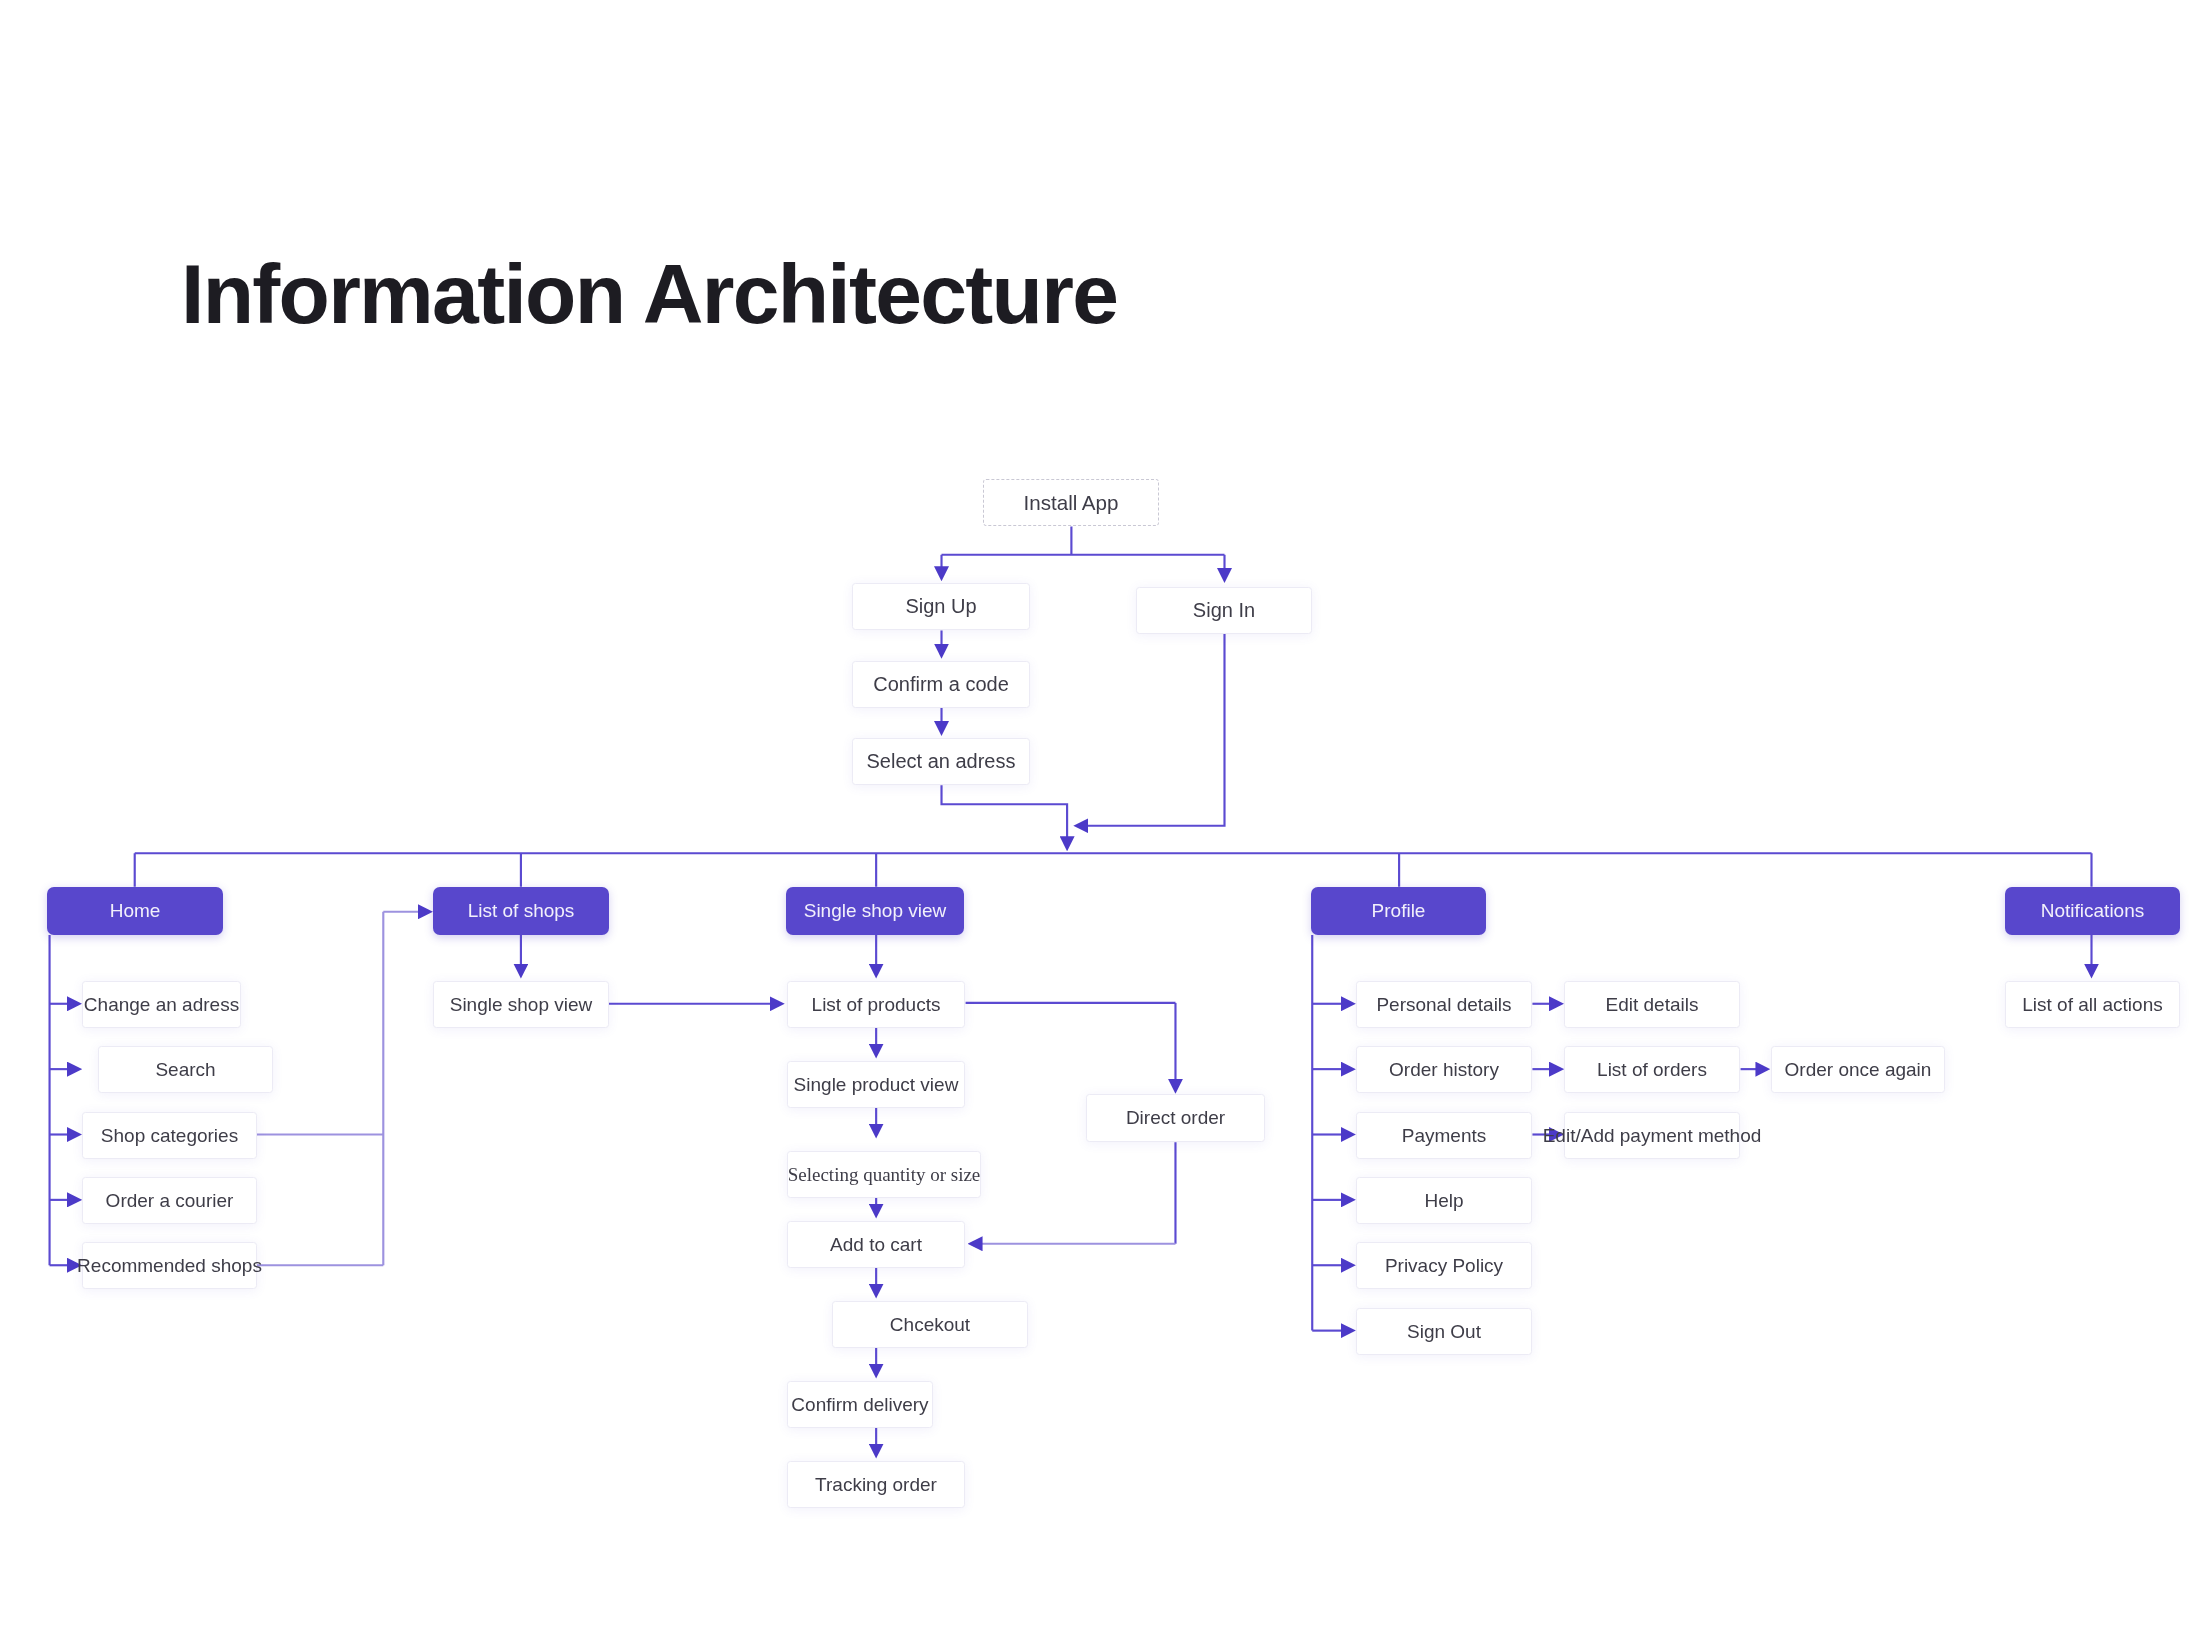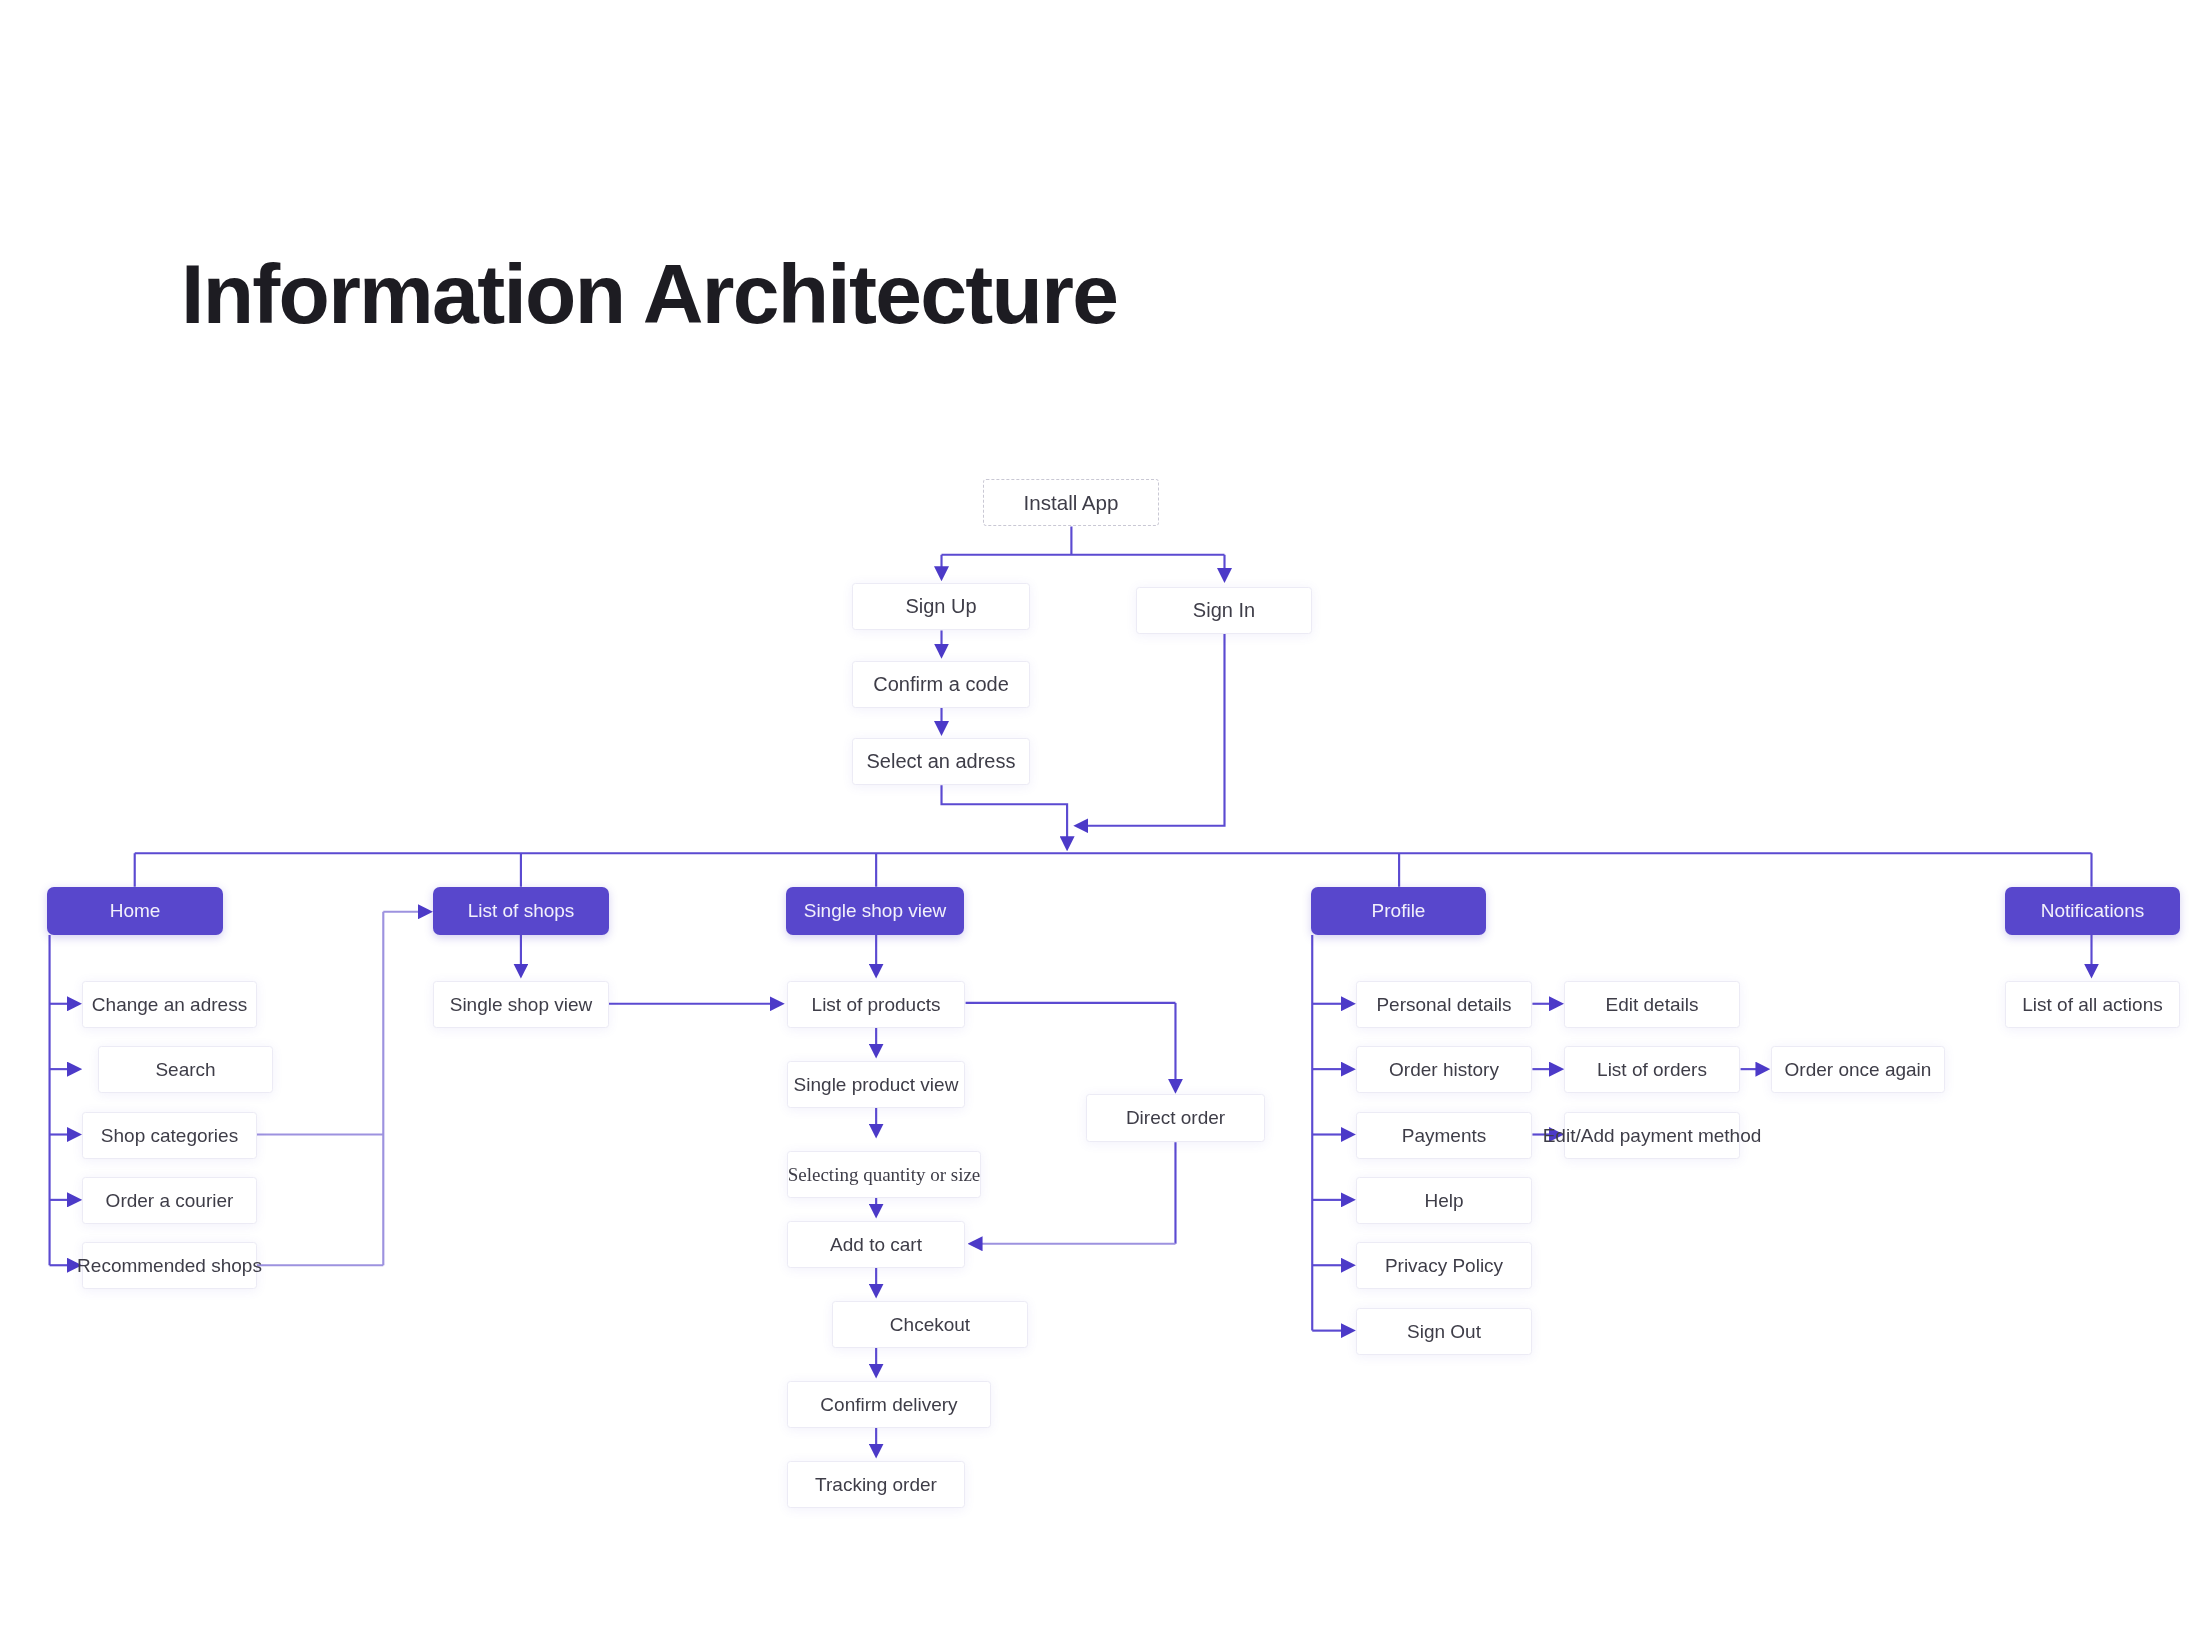--- a/index.html
+++ b/index.html
@@ -100,34 +100,34 @@
   <div class="node auth" style="left:1136px;top:587px;width:176px;height:47px;">Sign In</div>
   <div class="node auth" style="left:852px;top:661px;width:178px;height:47px;">Confirm a code</div>
   <div class="node auth" style="left:852px;top:738px;width:178px;height:47px;">Select an adress</div>
 
   <div class="hdr" style="left:47px;top:887px;width:176px;height:48px;">Home</div>
   <div class="hdr" style="left:433px;top:887px;width:176px;height:48px;">List of shops</div>
   <div class="hdr" style="left:786px;top:887px;width:178px;height:48px;">Single shop view</div>
   <div class="hdr" style="left:1311px;top:887px;width:175px;height:48px;">Profile</div>
   <div class="hdr" style="left:2005px;top:887px;width:175px;height:48px;">Notifications</div>
 
-  <div class="node" style="left:82px;top:981px;width:175px;height:47px;">Change an adress</div>
+  <div class="node" style="left:82px;top:981px;width:159px;height:47px;">Change an adress</div>
   <div class="node" style="left:82px;top:1046px;width:175px;height:47px;margin-left:16px;">Search</div>
   <div class="node" style="left:82px;top:1112px;width:175px;height:47px;">Shop categories</div>
   <div class="node" style="left:82px;top:1177px;width:175px;height:47px;">Order a courier</div>
   <div class="node" style="left:82px;top:1242px;width:175px;height:47px;">Recommended shops</div>
 
   <div class="node" style="left:433px;top:981px;width:176px;height:47px;">Single shop view</div>
 
   <div class="node" style="left:787px;top:981px;width:178px;height:47px;">List of products</div>
   <div class="node" style="left:787px;top:1061px;width:178px;height:47px;">Single product view</div>
   <div class="node" style="left:787px;top:1151px;width:194px;height:47px;font-family:Liberation Serif, serif;">Selecting quantity or size</div>
   <div class="node" style="left:787px;top:1221px;width:178px;height:47px;">Add to cart</div>
   <div class="node" style="left:832px;top:1301px;width:196px;height:47px;">Chcekout</div>
-  <div class="node" style="left:787px;top:1381px;width:204px;height:47px;">Confirm delivery</div>
+  <div class="node" style="left:787px;top:1381px;width:146px;height:47px;">Confirm delivery</div>
   <div class="node" style="left:787px;top:1461px;width:178px;height:47px;">Tracking order</div>
 
   <div class="node" style="left:1086px;top:1094px;width:179px;height:48px;">Direct order</div>
 
   <div class="node" style="left:1356px;top:981px;width:176px;height:47px;">Personal details</div>
   <div class="node" style="left:1356px;top:1046px;width:176px;height:47px;">Order history</div>
   <div class="node" style="left:1356px;top:1112px;width:176px;height:47px;">Payments</div>
   <div class="node" style="left:1356px;top:1177px;width:176px;height:47px;">Help</div>
   <div class="node" style="left:1356px;top:1242px;width:176px;height:47px;">Privacy Policy</div>
   <div class="node" style="left:1356px;top:1308px;width:176px;height:47px;">Sign Out</div>

